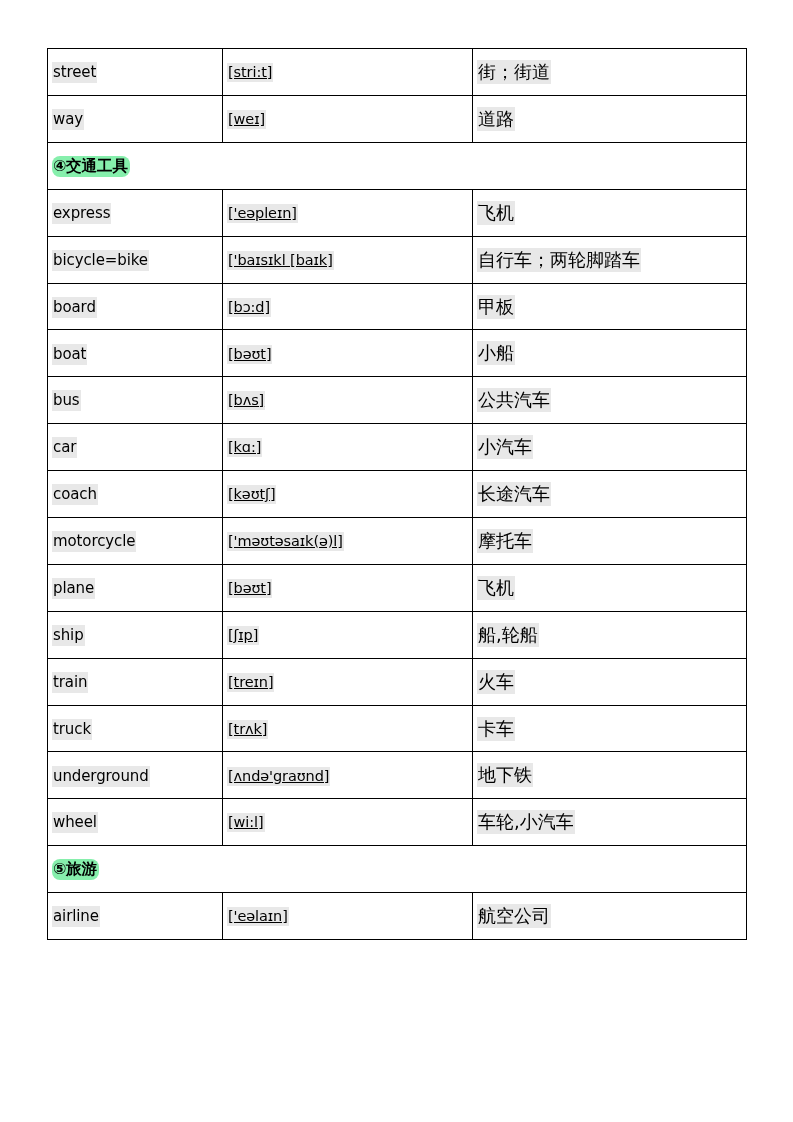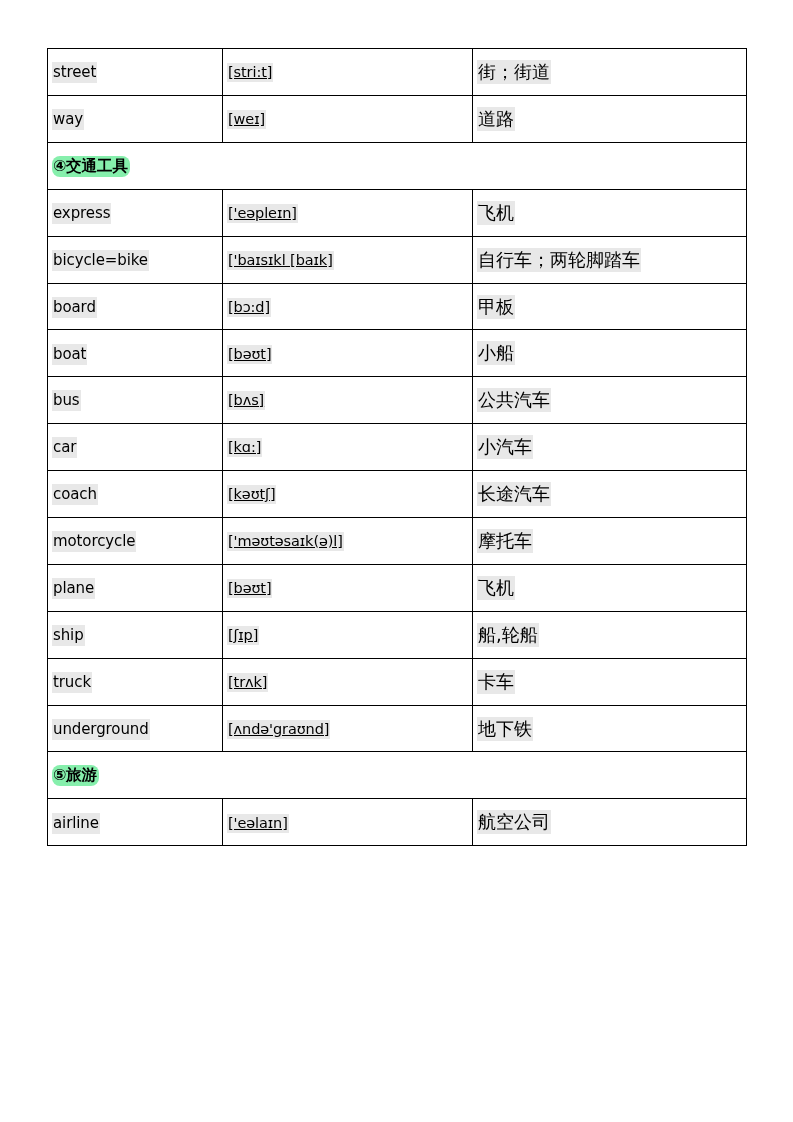--- a/index.html
+++ b/index.html
@@ -221,38 +221,60 @@
           </td>
           <td>
             <span class="cell-inner"><span class="hl ipa-text">[ʃɪp]</span></span>
           </td>
           <td>
             <span class="cell-inner"><span class="hl cn-text">船,轮船</span></span>
           </td>
         </tr>
         <tr>
           <td>
+            <span class="cell-inner"><span class="hl word-text">train</span></span>
+          </td>
+          <td>
+            <span class="cell-inner"><span class="hl ipa-text">[treɪn]</span></span>
+          </td>
+          <td>
+            <span class="cell-inner"><span class="hl cn-text">火车</span></span>
+          </td>
+        </tr>
+        <tr>
+          <td>
             <span class="cell-inner"><span class="hl word-text">truck</span></span>
           </td>
           <td>
             <span class="cell-inner"><span class="hl ipa-text">[trʌk]</span></span>
           </td>
           <td>
             <span class="cell-inner"><span class="hl cn-text">卡车</span></span>
           </td>
         </tr>
         <tr>
           <td>
             <span class="cell-inner"><span class="hl word-text">underground</span></span>
           </td>
           <td>
             <span class="cell-inner"><span class="hl ipa-text">[ʌndə'graʊnd]</span></span>
           </td>
           <td>
             <span class="cell-inner"><span class="hl cn-text">地下铁</span></span>
+          </td>
+        </tr>
+        <tr>
+          <td>
+            <span class="cell-inner"><span class="hl word-text">wheel</span></span>
+          </td>
+          <td>
+            <span class="cell-inner"><span class="hl ipa-text">[wi:l]</span></span>
+          </td>
+          <td>
+            <span class="cell-inner"><span class="hl cn-text">车轮,小汽车</span></span>
           </td>
         </tr>
         <tr class="section-row">
           <td colspan="3">
             <span class="section-inner"><span class="section-text">⑤旅游</span></span>
           </td>
         </tr>
         <tr>
           <td>
             <span class="cell-inner"><span class="hl word-text">airline</span></span>

